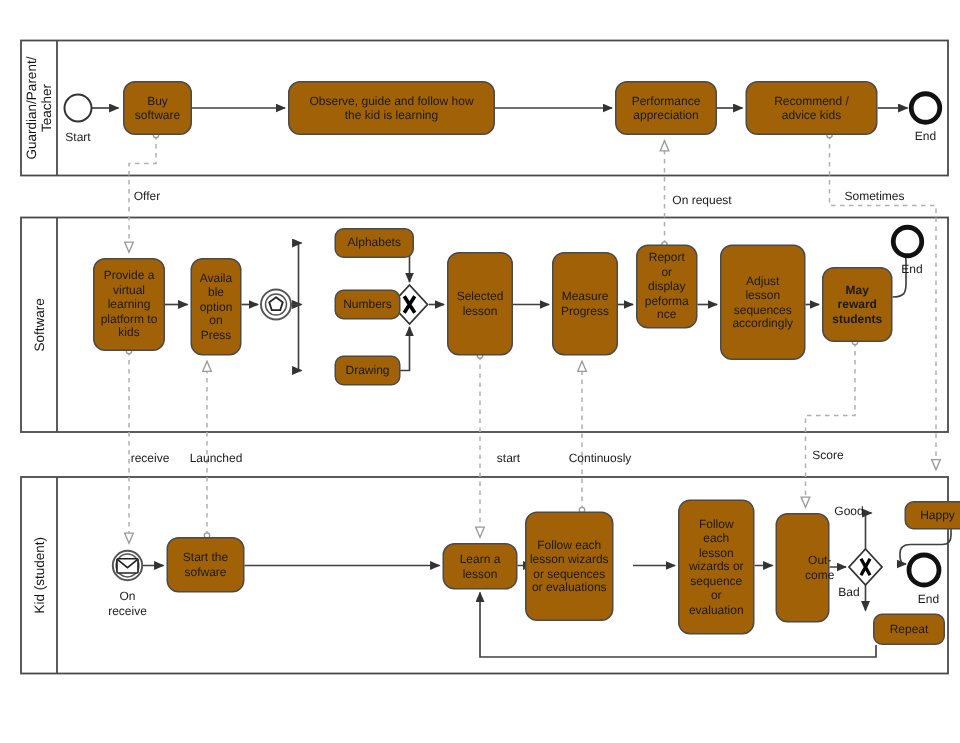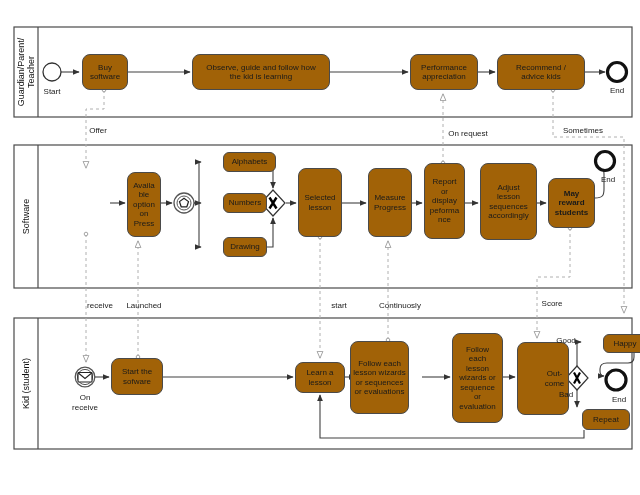--- a/index.html
+++ b/index.html
@@ -124,33 +124,38 @@
 
   <div class="task" style="left:82px;top:54px;width:46px;height:36px;">Buy
 software</div>
   <div class="task" style="left:192px;top:54px;width:138px;height:36px;">Observe, guide and follow how
 the kid is learning</div>
   <div class="task" style="left:410px;top:54px;width:68px;height:36px;">Performance
 appreciation</div>
   <div class="task" style="left:497px;top:54px;width:88px;height:36px;">Recommend /
 advice kids</div>
 
+  <div class="task" style="left:62px;top:172px;width:48px;height:62px;">Provide a
+virtual
+learning
+platform to
+kids</div>
   <div class="task" style="left:127px;top:172px;width:34px;height:65px;">Availa
 ble
 option
 on
 Press</div>
   <div class="task small" style="left:203px;top:152px;width:53px;height:20px;">Alphabets</div>
   <div class="task small" style="left:203px;top:193px;width:44px;height:20px;">Numbers</div>
   <div class="task small" style="left:203px;top:237px;width:44px;height:20px;">Drawing</div>
   <div class="task" style="left:298px;top:168px;width:44px;height:69px;">Selected
 lesson</div>
   <div class="task" style="left:368px;top:168px;width:44px;height:69px;">Measure
 Progress</div>
-  <div class="task" style="left:424px;top:163px;width:41px;height:76px;">Report
+  <div class="task" style="left:424px;top:163px;width:41px;height:56px;">Report
 or
 display
 peforma
 nce</div>
   <div class="task" style="left:480px;top:163px;width:57px;height:77px;">Adjust
 lesson
 sequences
 accordingly</div>
   <div class="task" style="left:548px;top:178px;width:47px;height:50px;font-weight:bold;">May
 reward
@@ -164,21 +169,21 @@
 lesson wizards
 or sequences
 or evaluations</div>
   <div class="task" style="left:452px;top:333px;width:51px;height:90px;">Follow
 each
 lesson
 wizards or
 sequence
 or
 evaluation</div>
-  <div class="task" style="left:517px;top:342px;width:52px;height:73px;padding-left:24px;">Out-
+  <div class="task" style="left:517px;top:342px;width:36px;height:73px;padding-left:24px;">Out-
 come</div>
   <div class="task small" style="left:583px;top:334px;width:44px;height:19px;">Happy</div>
   <div class="task small" style="left:562px;top:409px;width:48px;height:21px;">Repeat</div>
 
   <div class="elabel" style="left:52px;top:87px;">Start</div>
   <div class="elabel" style="left:617px;top:86px;">End</div>
   <div class="elabel" style="left:608px;top:175px;">End</div>
   <div class="elabel" style="left:619px;top:395px;">End</div>
   <div class="elabel multi" style="left:85px;top:393px;">On
 receive</div>

